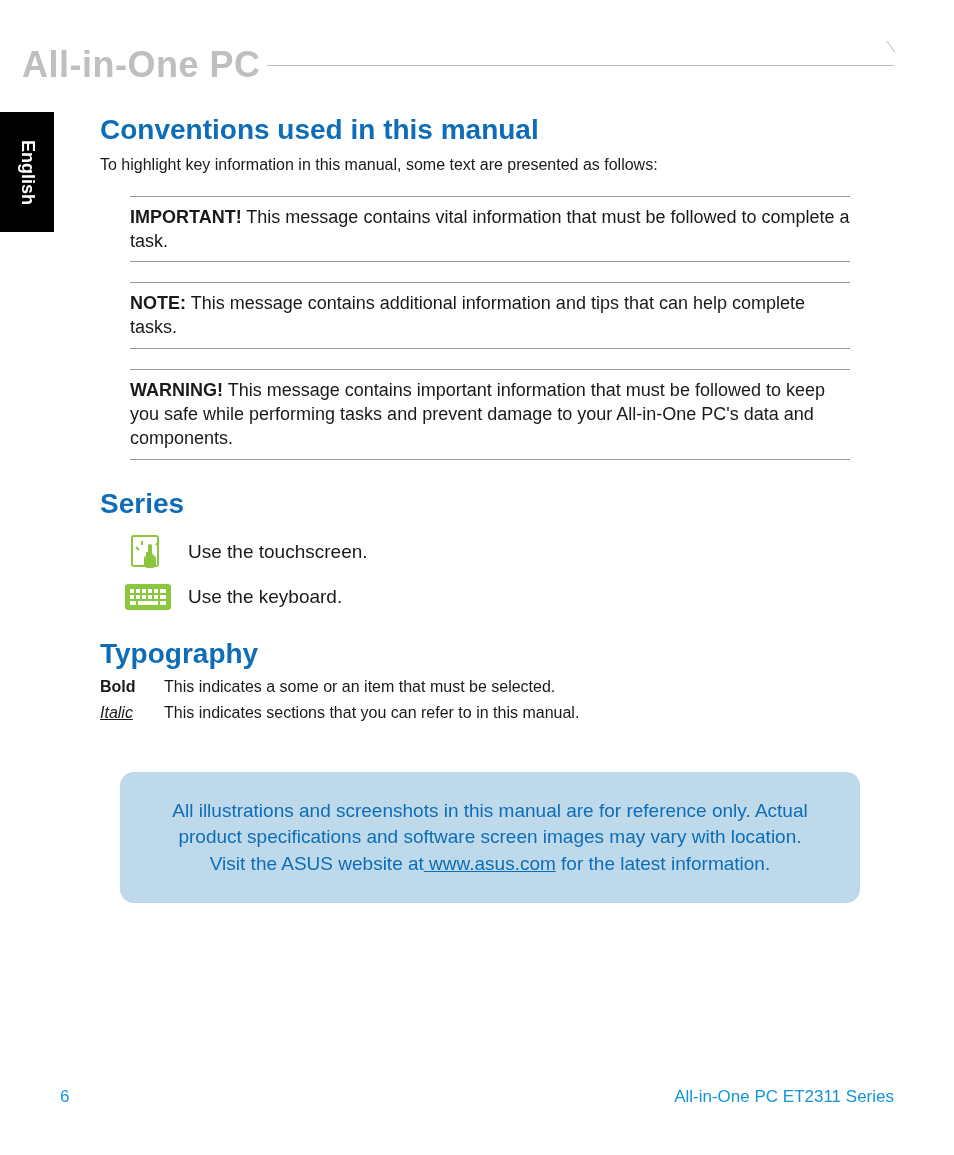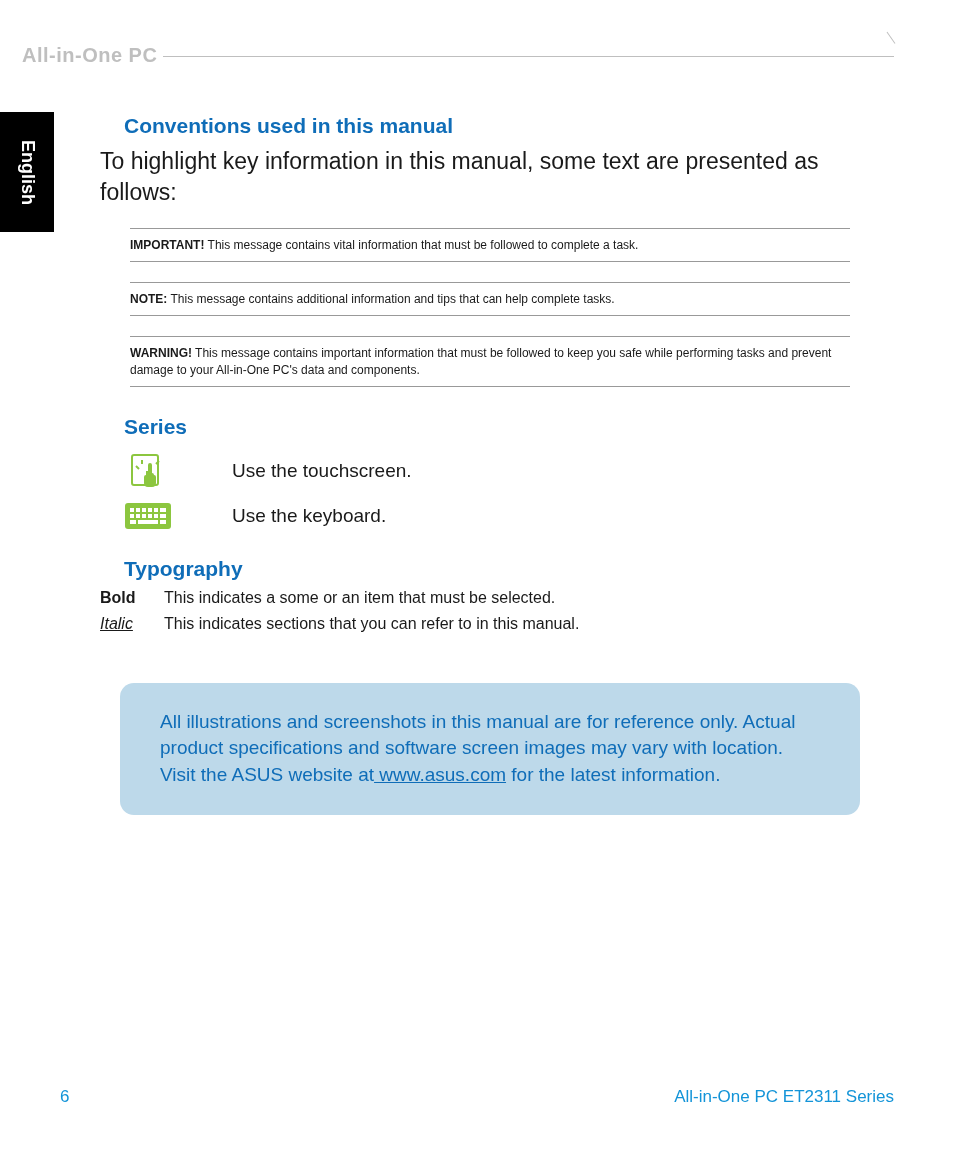--- a/index.html
+++ b/index.html
@@ -14,21 +14,21 @@
   .header {
     position: absolute;
     top: 44px;
     left: 22px;
     right: 60px;
     display: flex;
     align-items: center;
   }
   .header-title {
     font-family: "Trebuchet MS", "Arial Black", sans-serif;
-    font-size: 20px;
+    font-size: 36px;
     font-weight: 600;
     color: #bfbfbf;
     letter-spacing: 0.5px;
     margin-right: 6px;
     white-space: nowrap;
   }
   .header-line {
     flex: 1;
     height: 14px;
     position: relative;
@@ -70,46 +70,44 @@
     font-size: 18px;
   }
   .content {
     position: absolute;
     top: 114px;
     left: 100px;
     width: 780px;
   }
   h2.blue {
     color: #0f6db8;
-    font-size: 21px;
+    font-size: 28px;
     font-weight: 700;
     margin-bottom: 8px;
     margin-top: 28px;
-    margin-left: 24px;
   }
   h2.blue:first-child { margin-top: 0; }
   p.intro {
-    font-size: 23px;
+    font-size: 16px;
     line-height: 1.35;
     margin-bottom: 14px;
   }
   .msg-box {
     border-top: 1px solid #999;
     border-bottom: 1px solid #999;
     padding: 8px 0;
     margin: 20px 30px 6px 30px;
-    font-size: 12px;
+    font-size: 18px;
     line-height: 1.35;
   }
   .msg-box .label { font-weight: 700; }
   .icon-row {
     display: flex;
     align-items: center;
     margin: 12px 0 6px 18px;
-    gap: 44px;
   }
   .icon-wrap {
     width: 60px;
     display: flex;
     justify-content: center;
   }
   .icon-row .text {
     font-size: 19px;
     margin-left: 10px;
   }
@@ -122,20 +120,21 @@
   .typo-row .label.bold { font-weight: 700; }
   .typo-row .label.italic { font-style: italic; text-decoration: underline; }
   .info-callout {
     background: #bdd9ea;
     border-radius: 14px;
     padding: 26px 40px;
     margin: 50px 20px 0 20px;
     color: #0f6db8;
     font-size: 19px;
     line-height: 1.4;
+    text-align: center;
   }
   .info-callout .link { text-decoration: underline; }
   .footer {
     position: absolute;
     bottom: 48px;
     left: 60px;
     right: 60px;
     display: flex;
     justify-content: space-between;
     font-size: 17px;

